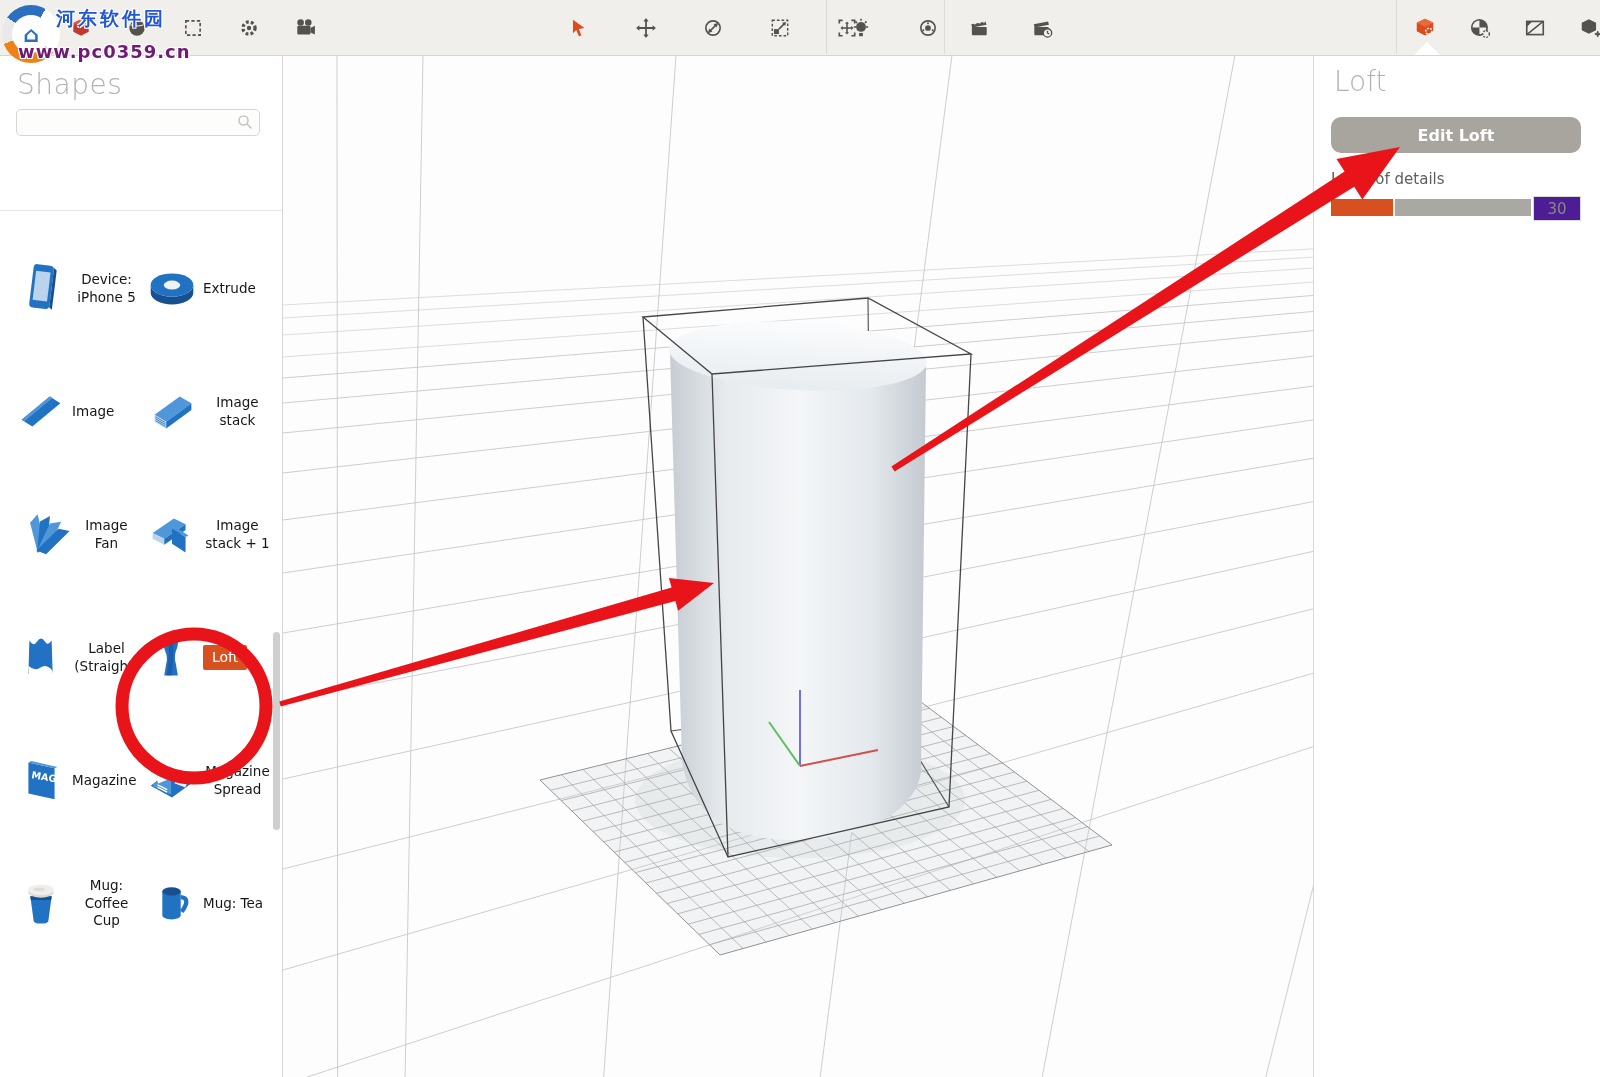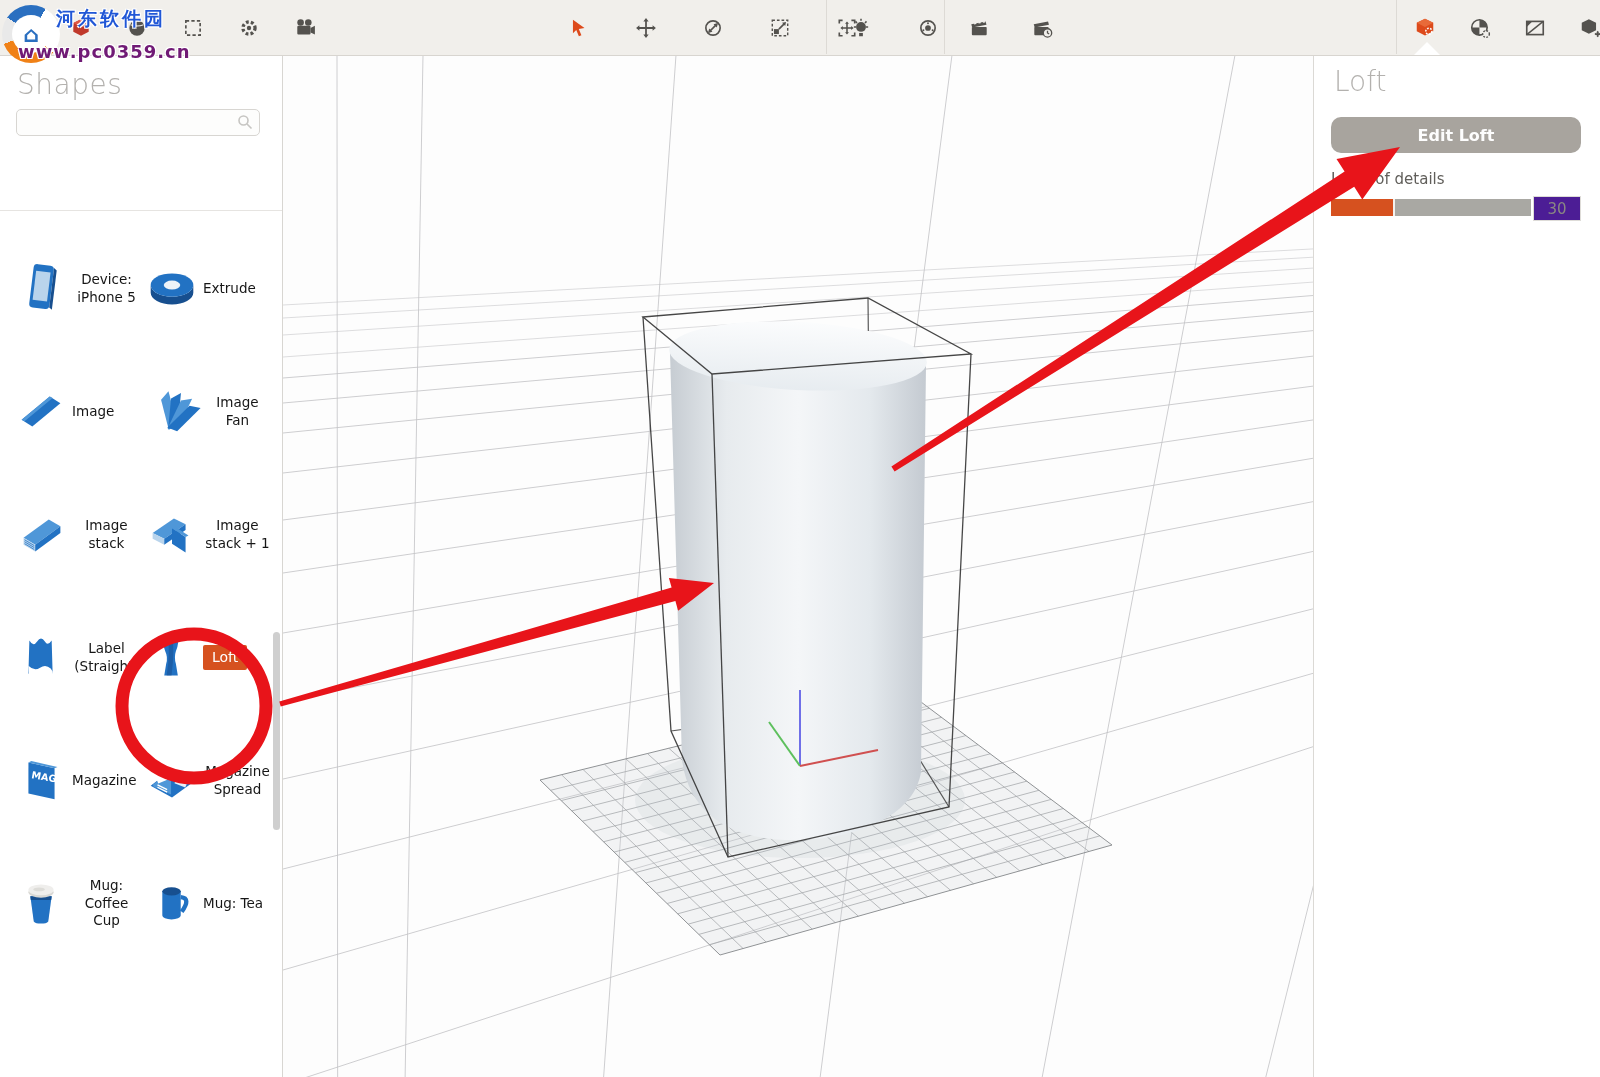--- a/index.html
+++ b/index.html
@@ -256,37 +256,37 @@
       </div>
       <div class="shape-cell">
         <div class="shape-ico"><svg viewBox="0 0 64 64" width="62" height="62">
             <polygon points="12,42 41,18 52,25 23,49" fill="#2272c3"></polygon>
             <polygon points="12,42 41,18 44,19.5 15,43.5" fill="#4f97d8"></polygon>
           </svg></div>
         <div class="shape-label">Image</div>
       </div>
       <div class="shape-cell">
         <div class="shape-ico"><svg viewBox="0 0 64 64" width="62" height="62">
+            <polygon points="14,37 40,18 52,25 26,44" fill="#4f97d8"></polygon>
+            <polygon points="14,37 26,44 26,51 14,44" fill="#b9d4ec"></polygon>
+            <path d="M15,39 l10,6 M15,41 l10,6 M15,43 l10,6" stroke="#2272c3" stroke-width="0.8"></path>
+            <polygon points="26,44 52,25 52,32 26,51" fill="#2272c3"></polygon>
+          </svg></div>
+        <div class="shape-label">Image stack</div>
+      </div>
+      <div class="shape-cell">
+        <div class="shape-ico"><svg viewBox="0 0 64 64" width="62" height="62">
             <g>
               <polygon points="28,52 30,20 40,14 38,48" fill="#4f97d8" transform="rotate(-18 30 50)"></polygon>
               <polygon points="28,52 30,20 40,14 38,48" fill="#2272c3" transform="rotate(2 30 50)"></polygon>
               <polygon points="28,52 30,20 40,14 38,48" fill="#4f97d8" transform="rotate(22 30 50)"></polygon>
               <polygon points="28,52 30,20 40,14 38,48" fill="#2272c3" transform="rotate(42 30 50)"></polygon>
             </g>
           </svg></div>
         <div class="shape-label">Image Fan</div>
-      </div>
-      <div class="shape-cell">
-        <div class="shape-ico"><svg viewBox="0 0 64 64" width="62" height="62">
-            <polygon points="14,37 40,18 52,25 26,44" fill="#4f97d8"></polygon>
-            <polygon points="14,37 26,44 26,51 14,44" fill="#b9d4ec"></polygon>
-            <path d="M15,39 l10,6 M15,41 l10,6 M15,43 l10,6" stroke="#2272c3" stroke-width="0.8"></path>
-            <polygon points="26,44 52,25 52,32 26,51" fill="#2272c3"></polygon>
-          </svg></div>
-        <div class="shape-label">Image stack</div>
       </div>
       <div class="shape-cell">
         <div class="shape-ico"><svg viewBox="0 0 64 64" width="62" height="62">
             <polygon points="12,32 34,17 46,23 24,38" fill="#4f97d8"></polygon>
             <polygon points="12,32 24,38 24,44 12,38" fill="#b9d4ec"></polygon>
             <polygon points="24,38 46,23 46,29 24,44" fill="#2272c3"></polygon>
             <polygon points="32,27 46,36 46,52 32,43" fill="#2272c3"></polygon>
             <polygon points="32,27 35,25.5 49,34.5 46,36" fill="#4f97d8"></polygon>
           </svg></div>
         <div class="shape-label">Image stack + 1</div>

